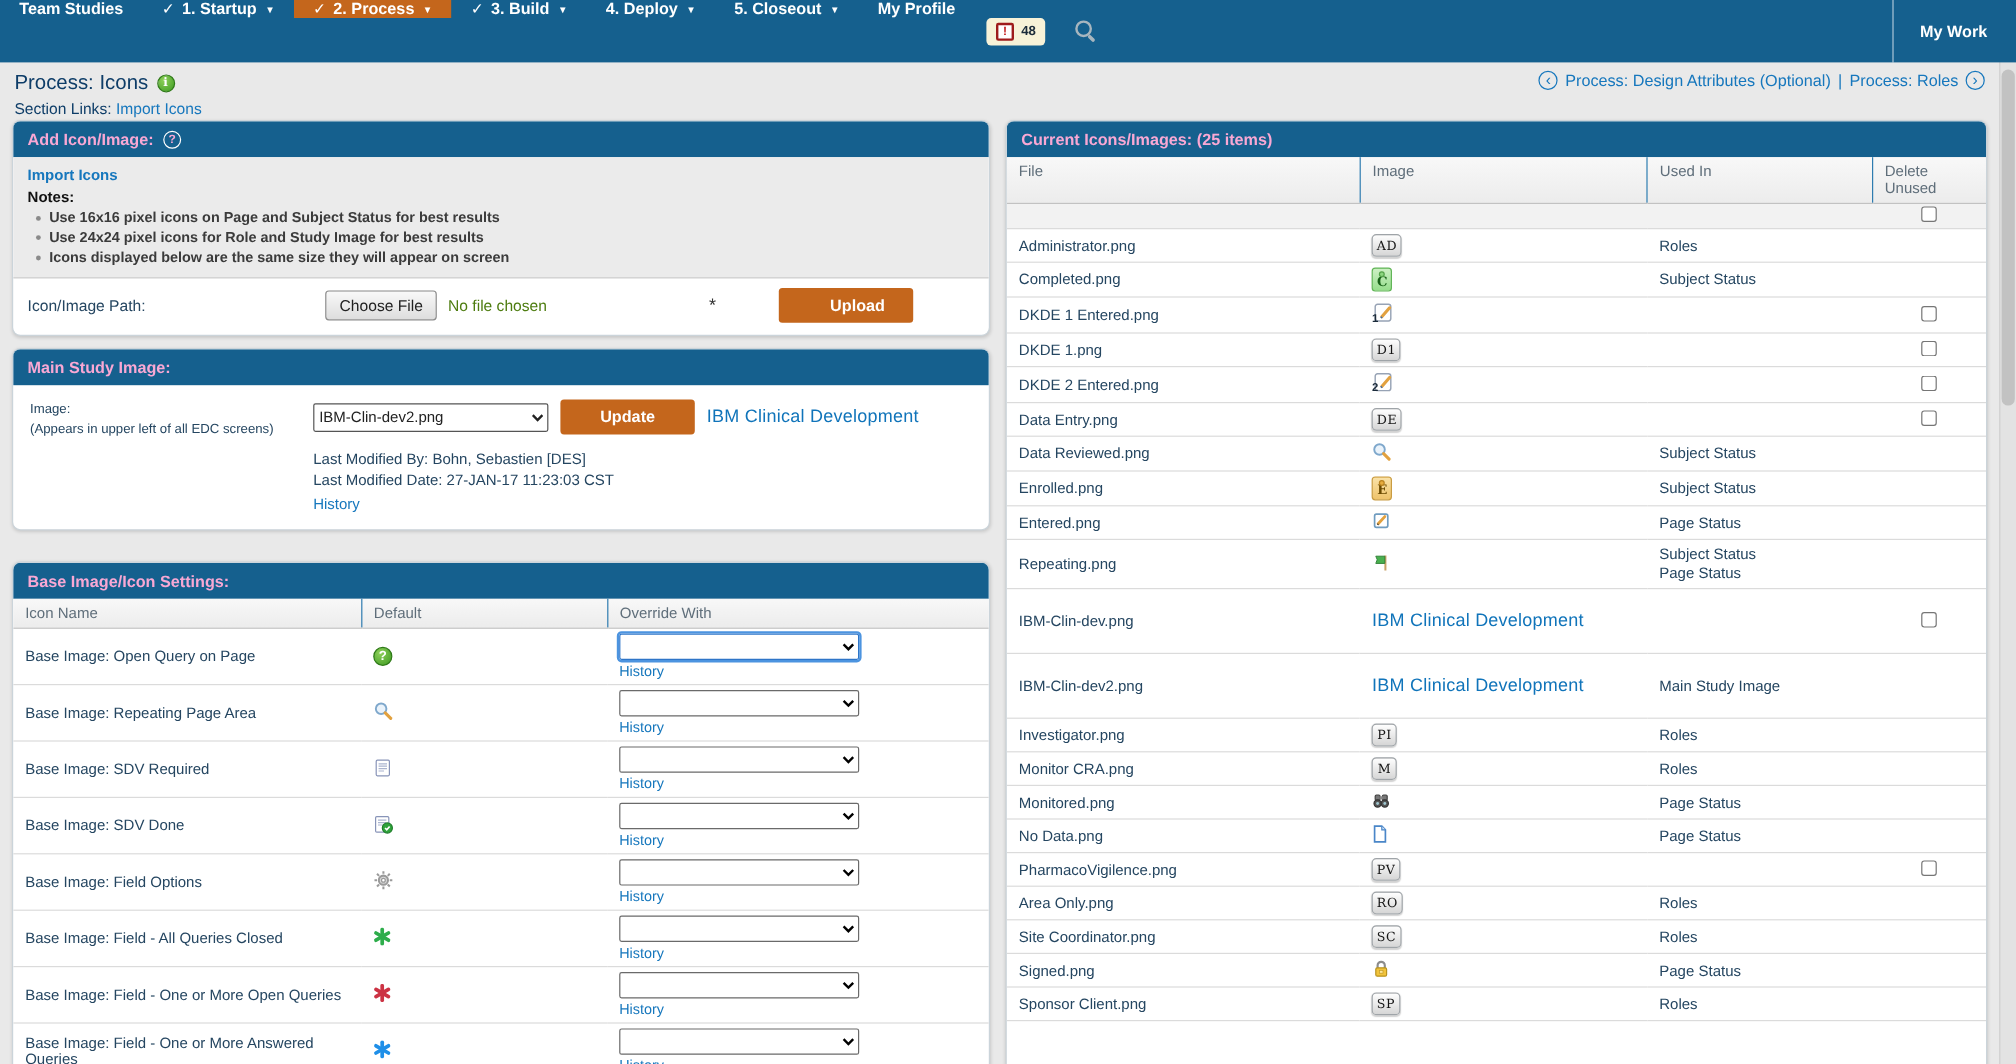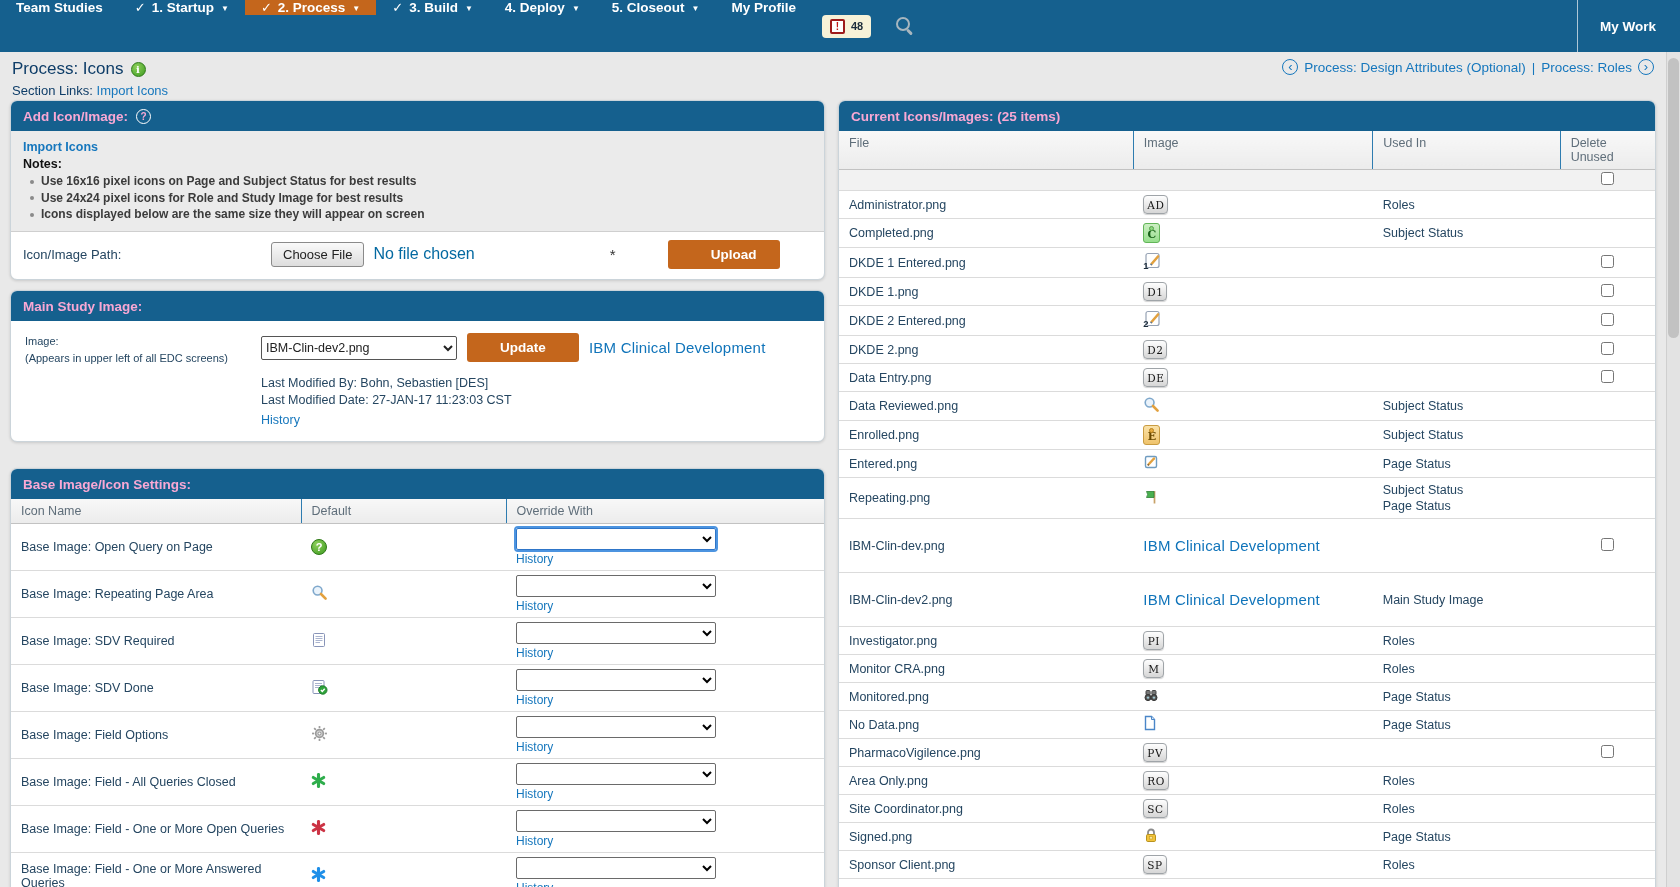--- a/index.html
+++ b/index.html
@@ -64,21 +64,21 @@
   .notes-list { list-style:none; margin-top:2px; }
   .notes-list li { position:relative; padding-left:18px; font-size:12px; font-weight:bold;
                    color:#3B3B3B; line-height:16.5px; }
   .notes-list li::before { content:""; position:absolute; left:7px; top:6.5px; width:4px; height:4px;
                            border-radius:50%; background:#8A8A8A; }
   .path-row { display:flex; align-items:center; padding:8px 12px 10px; }
   .path-label { width:248px; font-size:13px; color:#254661; }
   .choose-file { border:1px solid #8A8A8A; background:linear-gradient(#F9F9F9,#DDDDDD);
                  border-radius:3px; padding:4px 11px; font-size:13px; color:#222; cursor:pointer;
                  font-family:"Liberation Sans",sans-serif; }
-  .no-file { margin-left:9px; font-size:16px; color:#0369a1; }
+  .no-file { margin-left:9px; font-size:13px; color:#4d7c0f; }
   .req-mark { margin-left:135px; font-size:15px; color:#333; }
   .btn-orange { background:#C4661C; color:#fff; font-weight:bold; font-size:13.5px;
                 border:none; border-radius:3px; width:112px; height:29px; cursor:pointer;
                 font-family:"Liberation Sans",sans-serif; }
   .upload-btn { margin-left:52px;padding-left:20px; }
 
   
   .ms-body { padding:12px 14px 12px; }
   .ms-row { display:flex; }
   .ms-label { width:236px; font-size:11px; color:#254661; line-height:17px; }
@@ -457,28 +457,20 @@
               <span class="pe"><svg width="20" height="18" viewBox="0 0 20 18">
                   <rect x="3" y="1.5" width="13" height="14" rx="2" fill="#fff" stroke="#97A3B5" stroke-width="1.2"></rect>
                   <line x1="8.5" y1="12" x2="15" y2="4.5" stroke="#E2A13F" stroke-width="2.6" stroke-linecap="round"></line>
                   <line x1="7.8" y1="12.9" x2="8.6" y2="12.1" stroke="#3A70B5" stroke-width="1.6"></line>
                 </svg><span class="digit">2</span></span>
             </span></td>
           <td></td>
           <td class="chk"><input type="checkbox" style=""></td>
         </tr>
         <tr>
-          <td>DKDE 2.png</td>
-          <td><span class="icon-cell">
-              <span class="badge">D2</span>
-            </span></td>
-          <td></td>
-          <td class="chk"><input type="checkbox" style=""></td>
-        </tr>
-        <tr>
           <td>Data Entry.png</td>
           <td><span class="icon-cell">
               <span class="badge">DE</span>
             </span></td>
           <td></td>
           <td class="chk"><input type="checkbox" style=""></td>
         </tr>
         <tr>
           <td>Data Reviewed.png</td>
           <td><span class="icon-cell">

